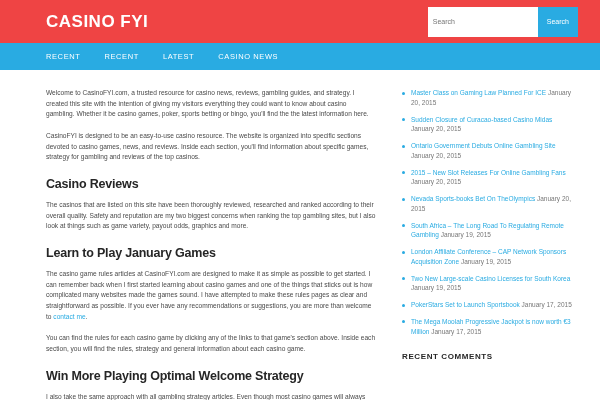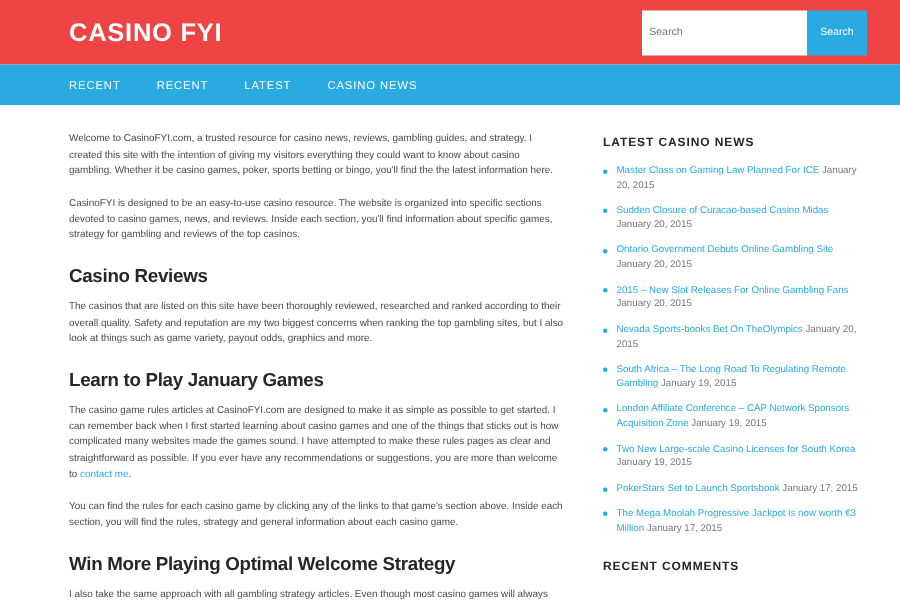--- a/index.html
+++ b/index.html
@@ -173,21 +173,20 @@
       <h2 class="section-title">Learn to Play January Games</h2>
       <p class="body-text"><span>The casino game rules articles at CasinoFYI.com are designed to make it as simple as possible to get started. I can remember back when I first started learning about casino games and one of the things that sticks out is how complicated many websites made the games sound. I have attempted to make these rules pages as clear and straightforward as possible. If you ever have any recommendations or suggestions, you are more than welcome to </span><a href="#">contact me</a><span>.</span></p>
       <p class="body-text">You can find the rules for each casino game by clicking any of the links to that game's section above. Inside each section, you will find the rules, strategy and general information about each casino game.</p>
 
       <h2 class="section-title">Win More Playing Optimal Welcome Strategy</h2>
       <p class="body-text">I also take the same approach with all gambling strategy articles. Even though most casino games will always have a house advantage, there is always some sort of strategy that can be implemented to minimize that advantage. The gambling strategy articles here will walk you through every game step by step and make it a breeze to maximize your odds in every game.</p>
 
     </div>
 
     <div class="side-col">
-      <div class="side-heading">LATEST CASINO NEWS</div>
       <ul class="news-list">
         <li class="news-item"><a class="news-link">Master Class on Gaming Law Planned For ICE</a> <span class="news-date">January 20, 2015</span></li>
         <li class="news-item"><a class="news-link">Sudden Closure of Curacao-based Casino Midas</a> <span class="news-date">January 20, 2015</span></li>
         <li class="news-item"><a class="news-link">Ontario Government Debuts Online Gambling Site</a> <span class="news-date">January 20, 2015</span></li>
         <li class="news-item"><a class="news-link">2015 – New Slot Releases For Online Gambling Fans</a> <span class="news-date">January 20, 2015</span></li>
         <li class="news-item"><a class="news-link">Nevada Sports-books Bet On TheOlympics</a> <span class="news-date">January 20, 2015</span></li>
         <li class="news-item"><a class="news-link">South Africa – The Long Road To Regulating Remote Gambling</a> <span class="news-date">January 19, 2015</span></li>
         <li class="news-item"><a class="news-link">London Affiliate Conference – CAP Network Sponsors Acquisition Zone</a> <span class="news-date">January 19, 2015</span></li>
         <li class="news-item"><a class="news-link">Two New Large-scale Casino Licenses for South Korea</a> <span class="news-date">January 19, 2015</span></li>
         <li class="news-item"><a class="news-link">PokerStars Set to Launch Sportsbook</a> <span class="news-date">January 17, 2015</span></li>

